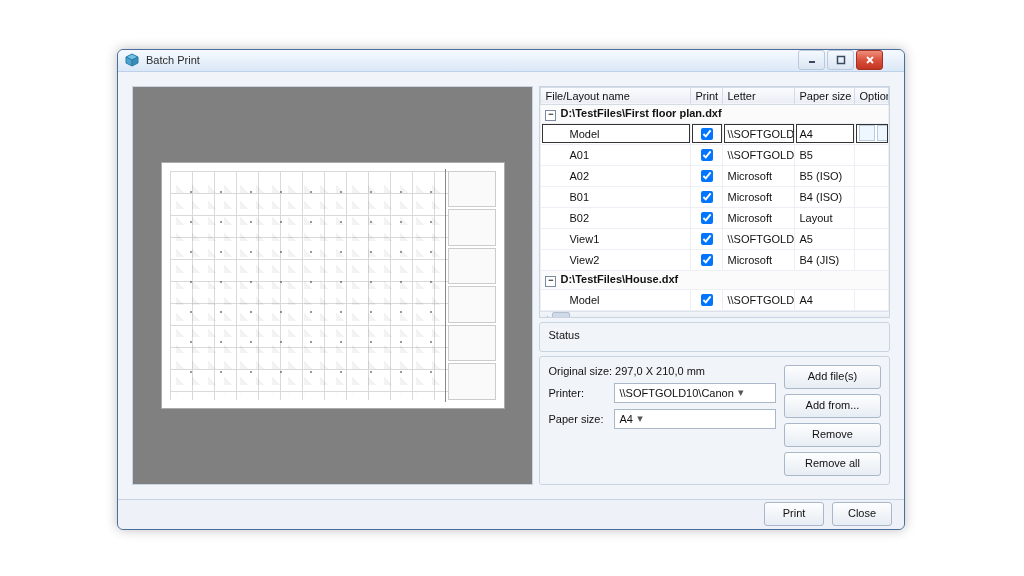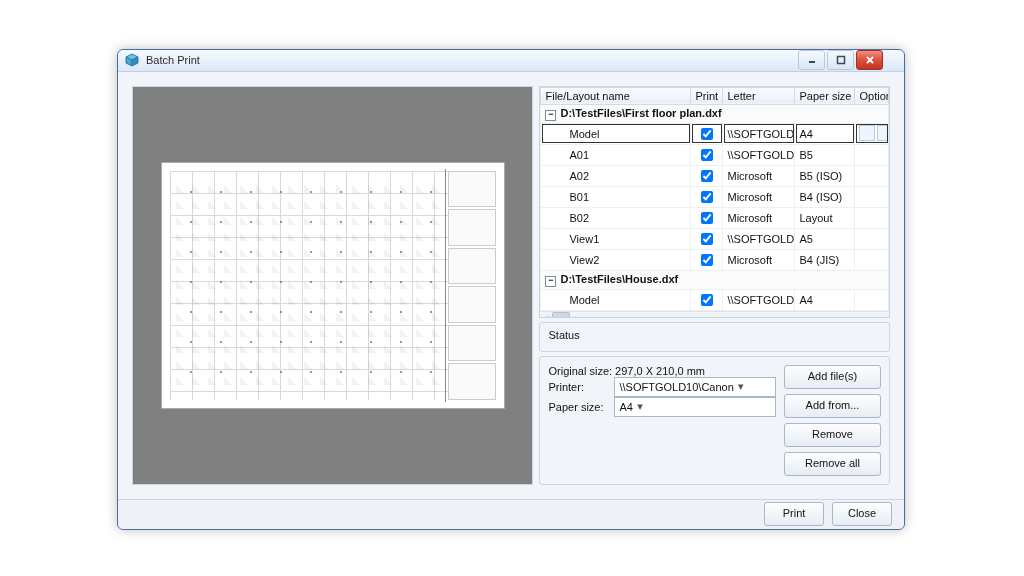--- a/index.html
+++ b/index.html
@@ -168,21 +168,21 @@
     border-radius:3px;
   }
   .status-group .lbl { margin-bottom:2px; }
   .settings-group {
     border:1px solid #c9d4e2;
     padding:8px;
     background:#f1f5fa;
     border-radius:3px;
     display:flex; gap:8px;
   }
-  .settings-left { flex:1; display:flex; flex-direction:column; }
+  .settings-left { flex:1; display:flex; flex-direction:column; gap:6px; }
   .row { display:flex; align-items:center; gap:6px; }
   .row label { width:60px; }
   .combo {
     flex:1; height:18px; border:1px solid #a9b7c9;
     background:#fff; display:flex; align-items:center;
     padding:0 4px; justify-content:flex-start;
   }
   .combo .arrow { width:14px; text-align:center; color:#555; }
   .btn {
     width:95px; height:22px;

